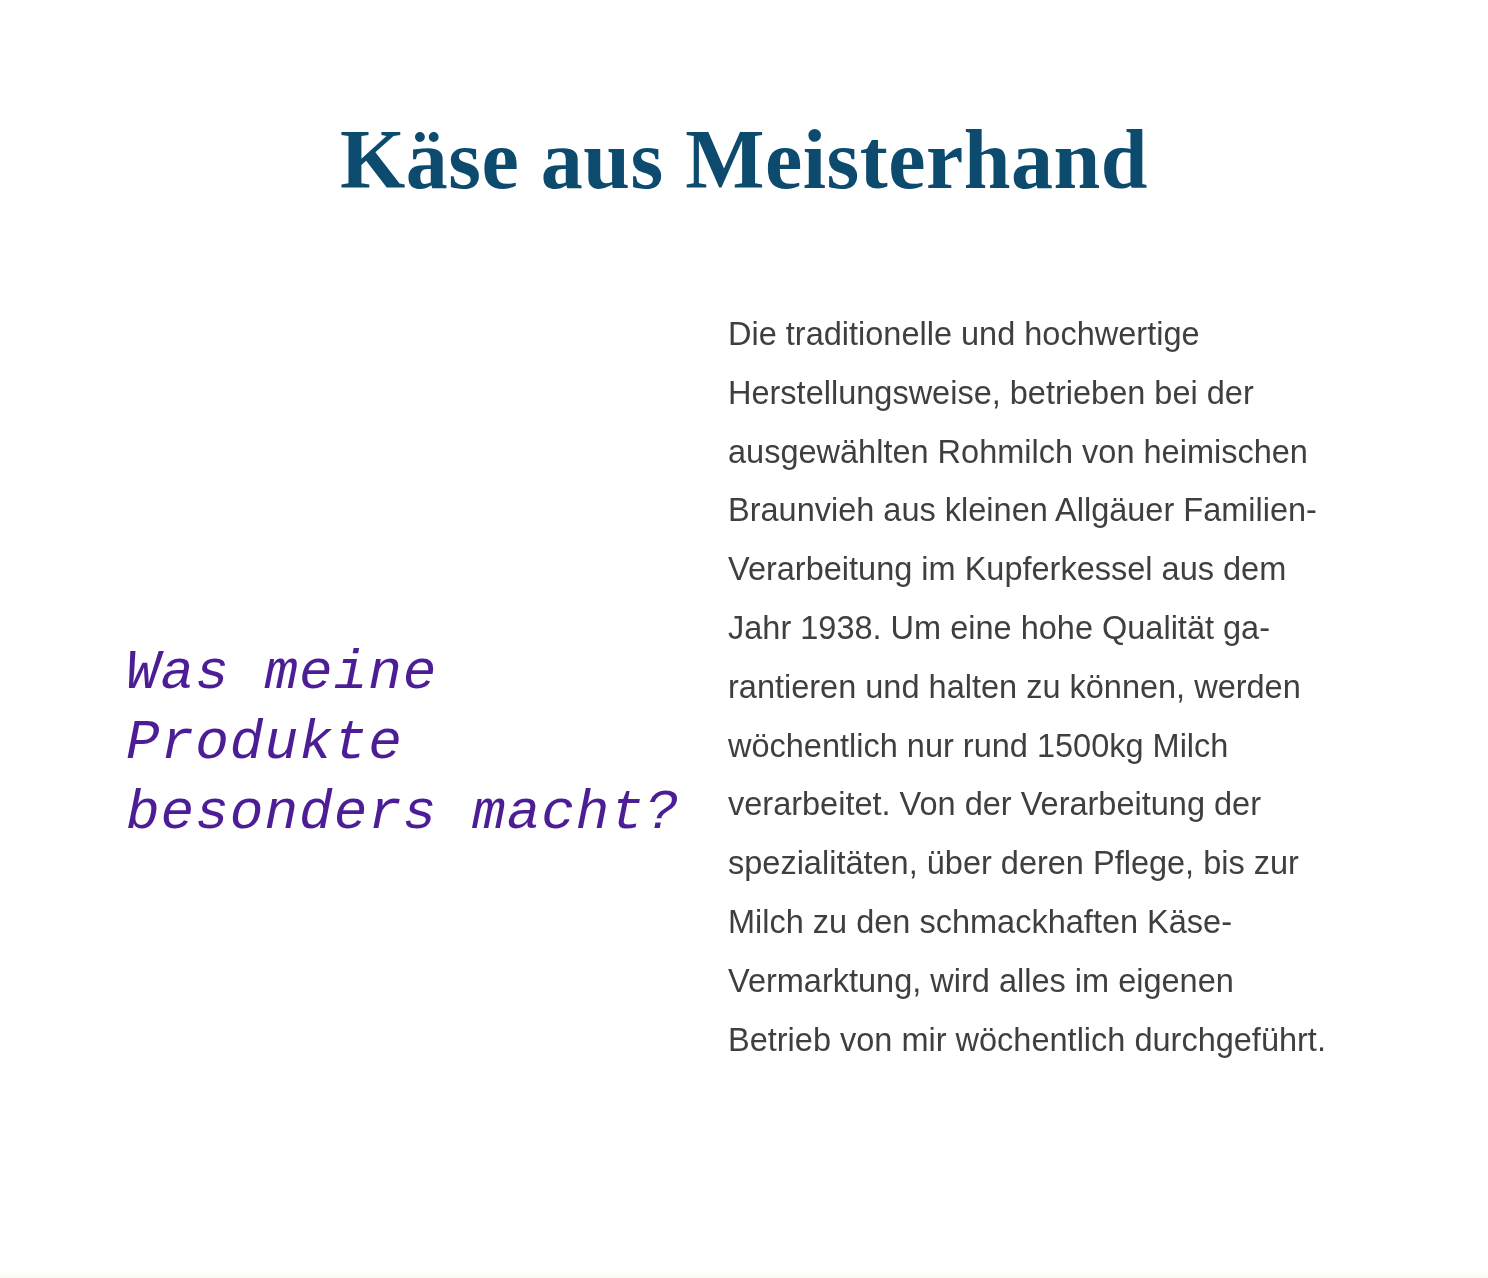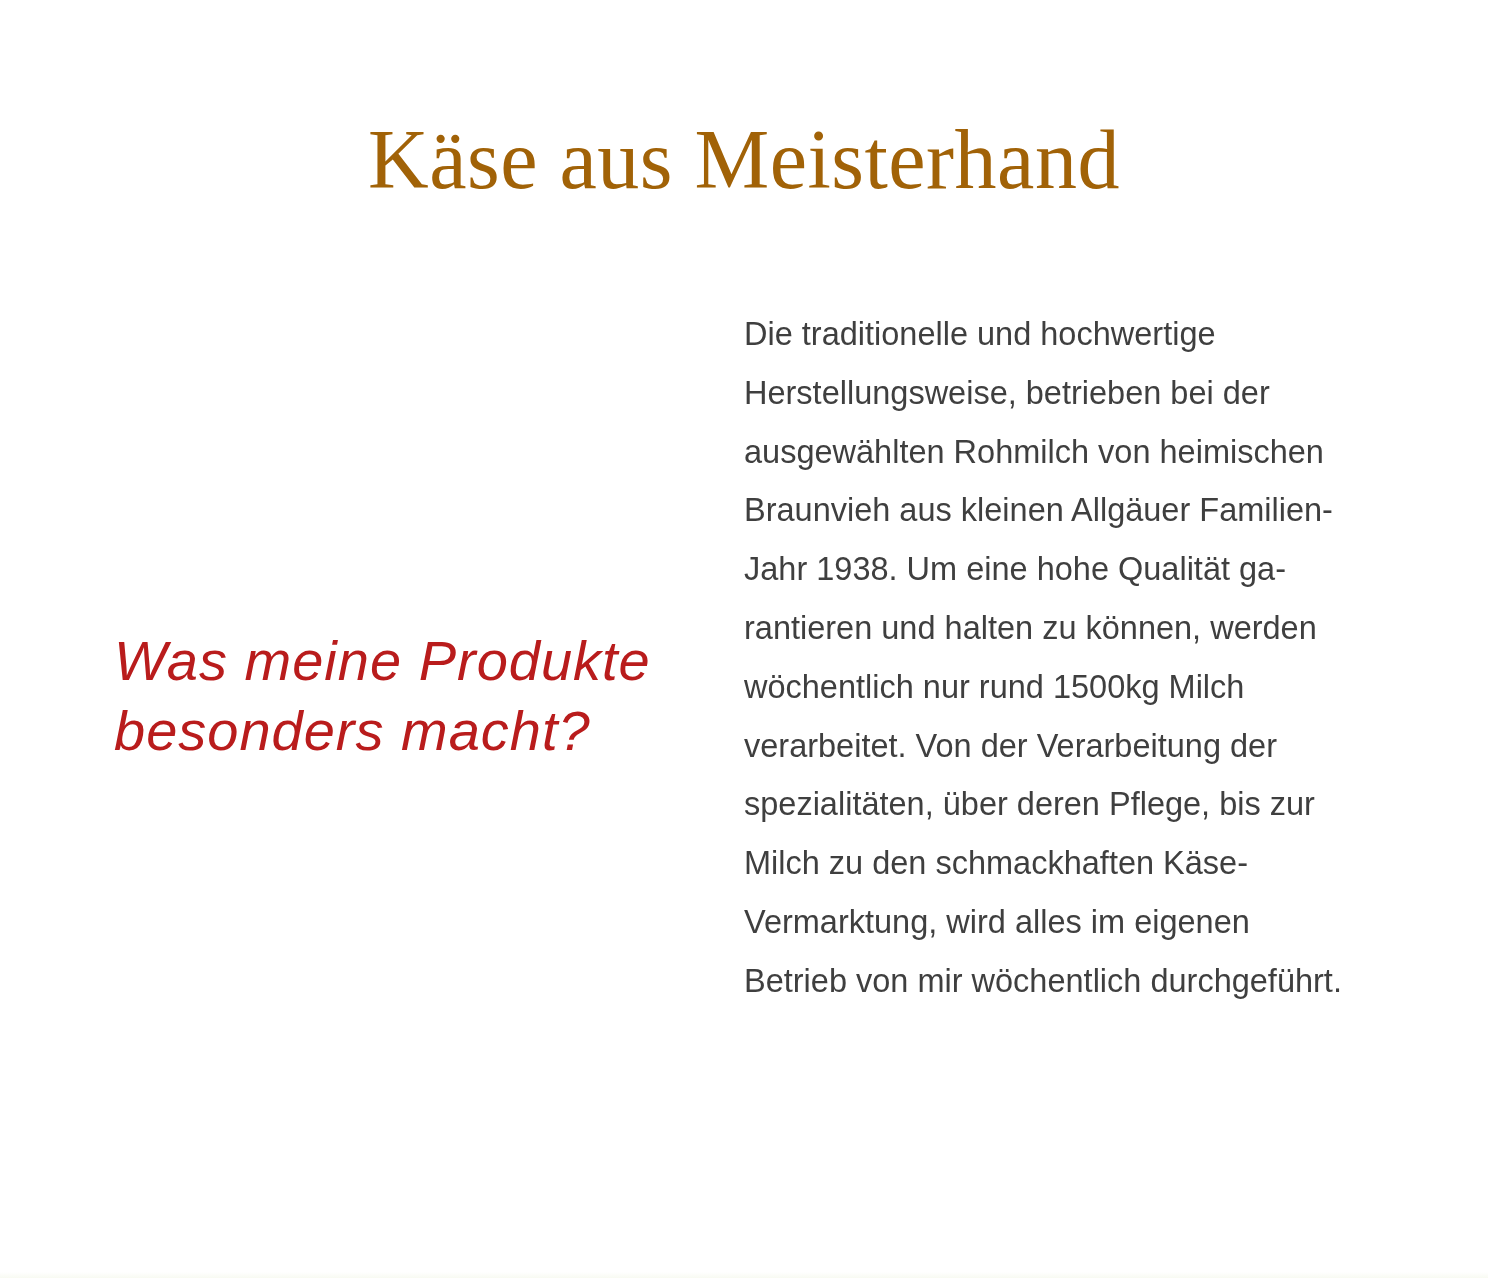--- a/index.html
+++ b/index.html
@@ -15,44 +15,44 @@
       color: #3d3d3d;
     }
     .page-title {
       position: absolute;
       top: 112px;
       left: 0;
       width: 1488px;
       text-align: center;
       margin: 0;
       font-family: "Liberation Serif", "DejaVu Serif", serif;
-      font-weight: normal;
+      font-weight: bold;
       font-size: 84px;
       line-height: 96px;
-      color: #a16207;
+      color: #0c4a6e;
       letter-spacing: 0.5px;
     }
     .subheading {
       position: absolute;
       top: 622px;
       left: 110px;
       width: 560px;
-      margin: 4px;
-      font-family: Liberation Sans, sans-serif;
+      margin: 16px;
+      font-family: Liberation Mono, monospace;
       font-style: italic;
       font-weight: normal;
       font-size: 56px;
       line-height: 70px;
-      color: #b91c1c;
+      color: #4c1d95;
       letter-spacing: 1px;
     }
     .body-text {
       position: absolute;
       top: 305px;
-      left: 744px;
+      left: 728px;
       width: 660px;
       margin: 0;
       font-family: "Liberation Sans", "DejaVu Sans", sans-serif;
       font-size: 32.5px;
       line-height: 58.8px;
       color: #3f3f3f;
     }
     .body-text .line {
       display: block;
       white-space: nowrap;
@@ -74,20 +74,21 @@
 <h2 class="subheading">
   <span style="display:block">Was meine Produkte</span>
   <span style="display:block">besonders macht?</span>
 </h2>
 
 <p class="body-text">
   <span class="line">Die traditionelle und hochwertige</span>
   <span class="line">Herstellungsweise, betrieben bei der</span>
   <span class="line">ausgewählten Rohmilch von heimischen</span>
   <span class="line">Braunvieh aus kleinen Allgäuer Familien-</span>
+  <span class="line">Verarbeitung im Kupferkessel aus dem</span>
   <span class="line">Jahr 1938. Um eine hohe Qualität ga-</span>
   <span class="line">rantieren und halten zu können, werden</span>
   <span class="line">wöchentlich nur rund 1500kg Milch</span>
   <span class="line">verarbeitet. Von der Verarbeitung der</span>
   <span class="line">spezialitäten, über deren Pflege, bis zur</span>
   <span class="line">Milch zu den schmackhaften Käse-</span>
   <span class="line">Vermarktung, wird alles im eigenen</span>
   <span class="line">Betrieb von mir wöchentlich durchgeführt.</span>
 </p>
 

